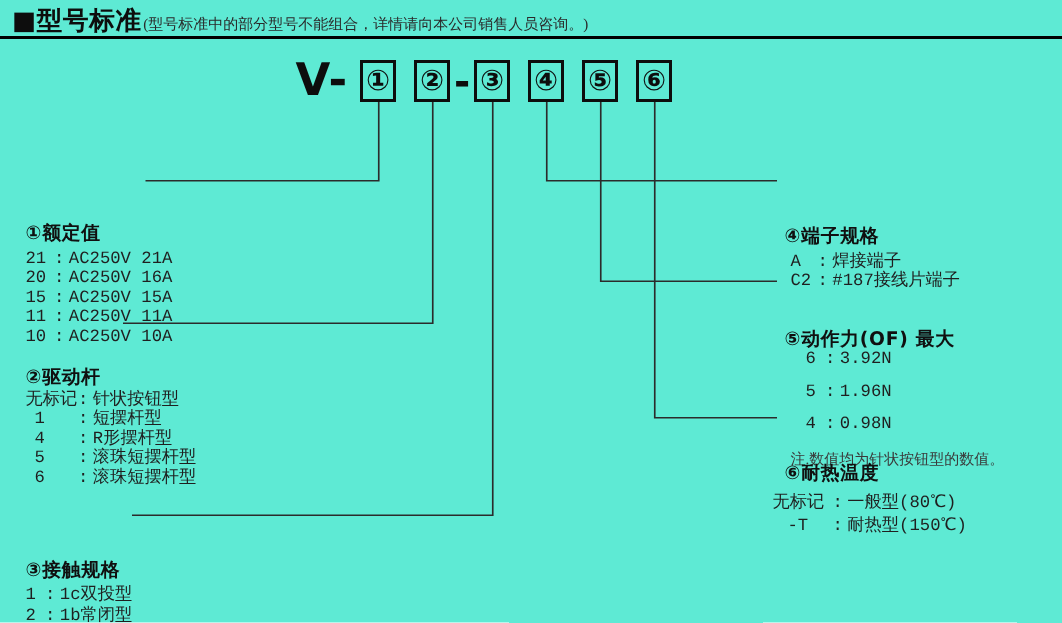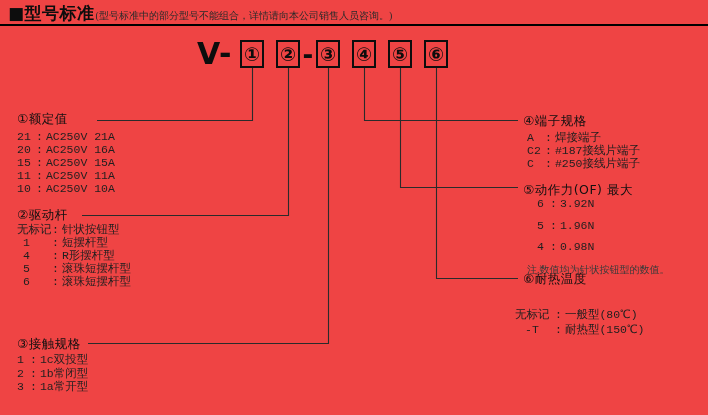--- a/index.html
+++ b/index.html
@@ -1,17 +1,17 @@
 <!DOCTYPE html>
 <html><head>
 <meta charset="utf-8">
 <style>
   html,body{margin:0;padding:0;background:#fff;}
   #page{
-    position:relative;width:708px;height:415px;background:#ef4444;overflow:hidden;
+    position:relative;width:708px;height:415px;background:#5eead4;overflow:hidden;
     font-family:"Liberation Serif","DejaVu Serif",serif;color:#1f1f1f;
   }
   
   #hdr{position:absolute;left:8px;top:2px;width:696px;white-space:nowrap;}
   #hdr .title{
     font-family:"DejaVu Sans","Liberation Sans",sans-serif;
     font-weight:bold;font-size:17px;color:#0d0d0d;letter-spacing:.5px;
   }
   #hdr .note{font-size:10px;color:#2a2a2a;margin-left:1px;}
   #hrule{position:absolute;left:0;top:24px;width:708px;height:2px;background:#000;}
@@ -23,35 +23,35 @@
     position:absolute;top:40px;width:20px;height:24px;border:2px solid #0d0d0d;
     text-align:center;line-height:24px;font-size:19px;color:#0d0d0d;
     font-family:"DejaVu Sans","Liberation Sans",sans-serif;font-weight:bold;
   }
   #b1{left:240px}#b2{left:276px}#b3{left:316px}#b4{left:352px}#b5{left:388px}#b6{left:424px}
   
   #lines{position:absolute;left:0;top:0;}
   
   .sec{position:absolute;white-space:nowrap;}
   .sec-h{
-    font-family:"DejaVu Sans","Liberation Sans",sans-serif;font-weight:normal;
-    font-size:12.5px;line-height:15px;color:#101010;letter-spacing:.5px;
+    font-family:"DejaVu Sans","Liberation Sans",sans-serif;font-weight:bold;
+    font-size:12.5px;line-height:15px;color:#101010;letter-spacing:.5px;margin-top:36px;
   }
   .rows{font-size:11.5px;color:#1f1f1f;}
   .row{white-space:nowrap;font-family:Liberation Mono, monospace;}
   .k{display:inline-block;box-sizing:border-box;}
   .sep{margin:0 3px;}
   #s1{left:17px;top:111px}  #s1 .rows{margin-top:4px}  #s1 .row{height:13px}  #s1 .k{width:16px}
   #s2{left:17px;top:207px}  #s2 .rows{margin-top:0}    #s2 .row{height:13px}  #s2 .k{width:32px}
   #s2 .row:nth-child(n+2) .k{padding-left:6px}
   #s3{left:17px;top:336px}  #s3 .rows{margin-top:1px}  #s3 .row{height:13.5px}#s3 .k{width:10px}
   #s4{left:523px;top:113px} #s4 .rows{margin-top:2px;margin-left:4px}#s4 .row{height:12.8px}#s4 .k{width:15px}
   #s5{left:523px;top:182px} #s5 .rows{margin-top:0;margin-left:14px}  #s5 .row{height:21.5px}#s5 .k{width:10px}
   #s6{left:515px;top:271px} #s6 .sec-h{margin-left:8px}
-  #s6 .rows{margin-top:21px} #s6 .row{height:15px}      #s6 .k{width:37px}
+  #s6 .rows{margin-top:5px} #s6 .row{height:15px}      #s6 .k{width:37px}
   #s6 .row:nth-child(2) .k{padding-left:10px}
   .fnote{font-size:10px;color:#3a3a3a;margin-left:4px;margin-top:1px;}
 </style>
 </head>
 <body>
 
 <div id="page">
 
   <div id="hdr">
     <span class="title">■</span><span class="title">型号标准</span><span class="note">(型号标准中的部分型号不能组合，详情请向本公司销售人员咨询。)</span>
@@ -107,21 +107,20 @@
         <div class="row"><span class="k">2</span><span class="sep">:</span><span class="lbl">1b常闭型</span></div>
         <div class="row"><span class="k">3</span><span class="sep">:</span><span class="lbl">1a常开型</span></div>
       </div>
   </div>
 
   <div id="s4" class="sec">
     <div class="sec-h"><span>④</span><span>端子规格</span></div>
     <div class="rows">
         <div class="row"><span class="k">A</span><span class="sep">:</span><span class="lbl">焊接端子</span></div>
         <div class="row"><span class="k">C2</span><span class="sep">:</span><span class="lbl">#187接线片端子</span></div>
-        <div class="row"><span class="k">C</span><span class="sep">:</span><span class="lbl">#250接线片端子</span></div>
       </div>
   </div>
 
   <div id="s5" class="sec">
     <div class="sec-h"><span>⑤</span><span>动作力(OF) 最大</span></div>
     <div class="rows">
         <div class="row"><span class="k">6</span><span class="sep">:</span><span class="lbl">3.92N</span></div>
         <div class="row"><span class="k">5</span><span class="sep">:</span><span class="lbl">1.96N</span></div>
         <div class="row"><span class="k">4</span><span class="sep">:</span><span class="lbl">0.98N</span></div>
       </div>

